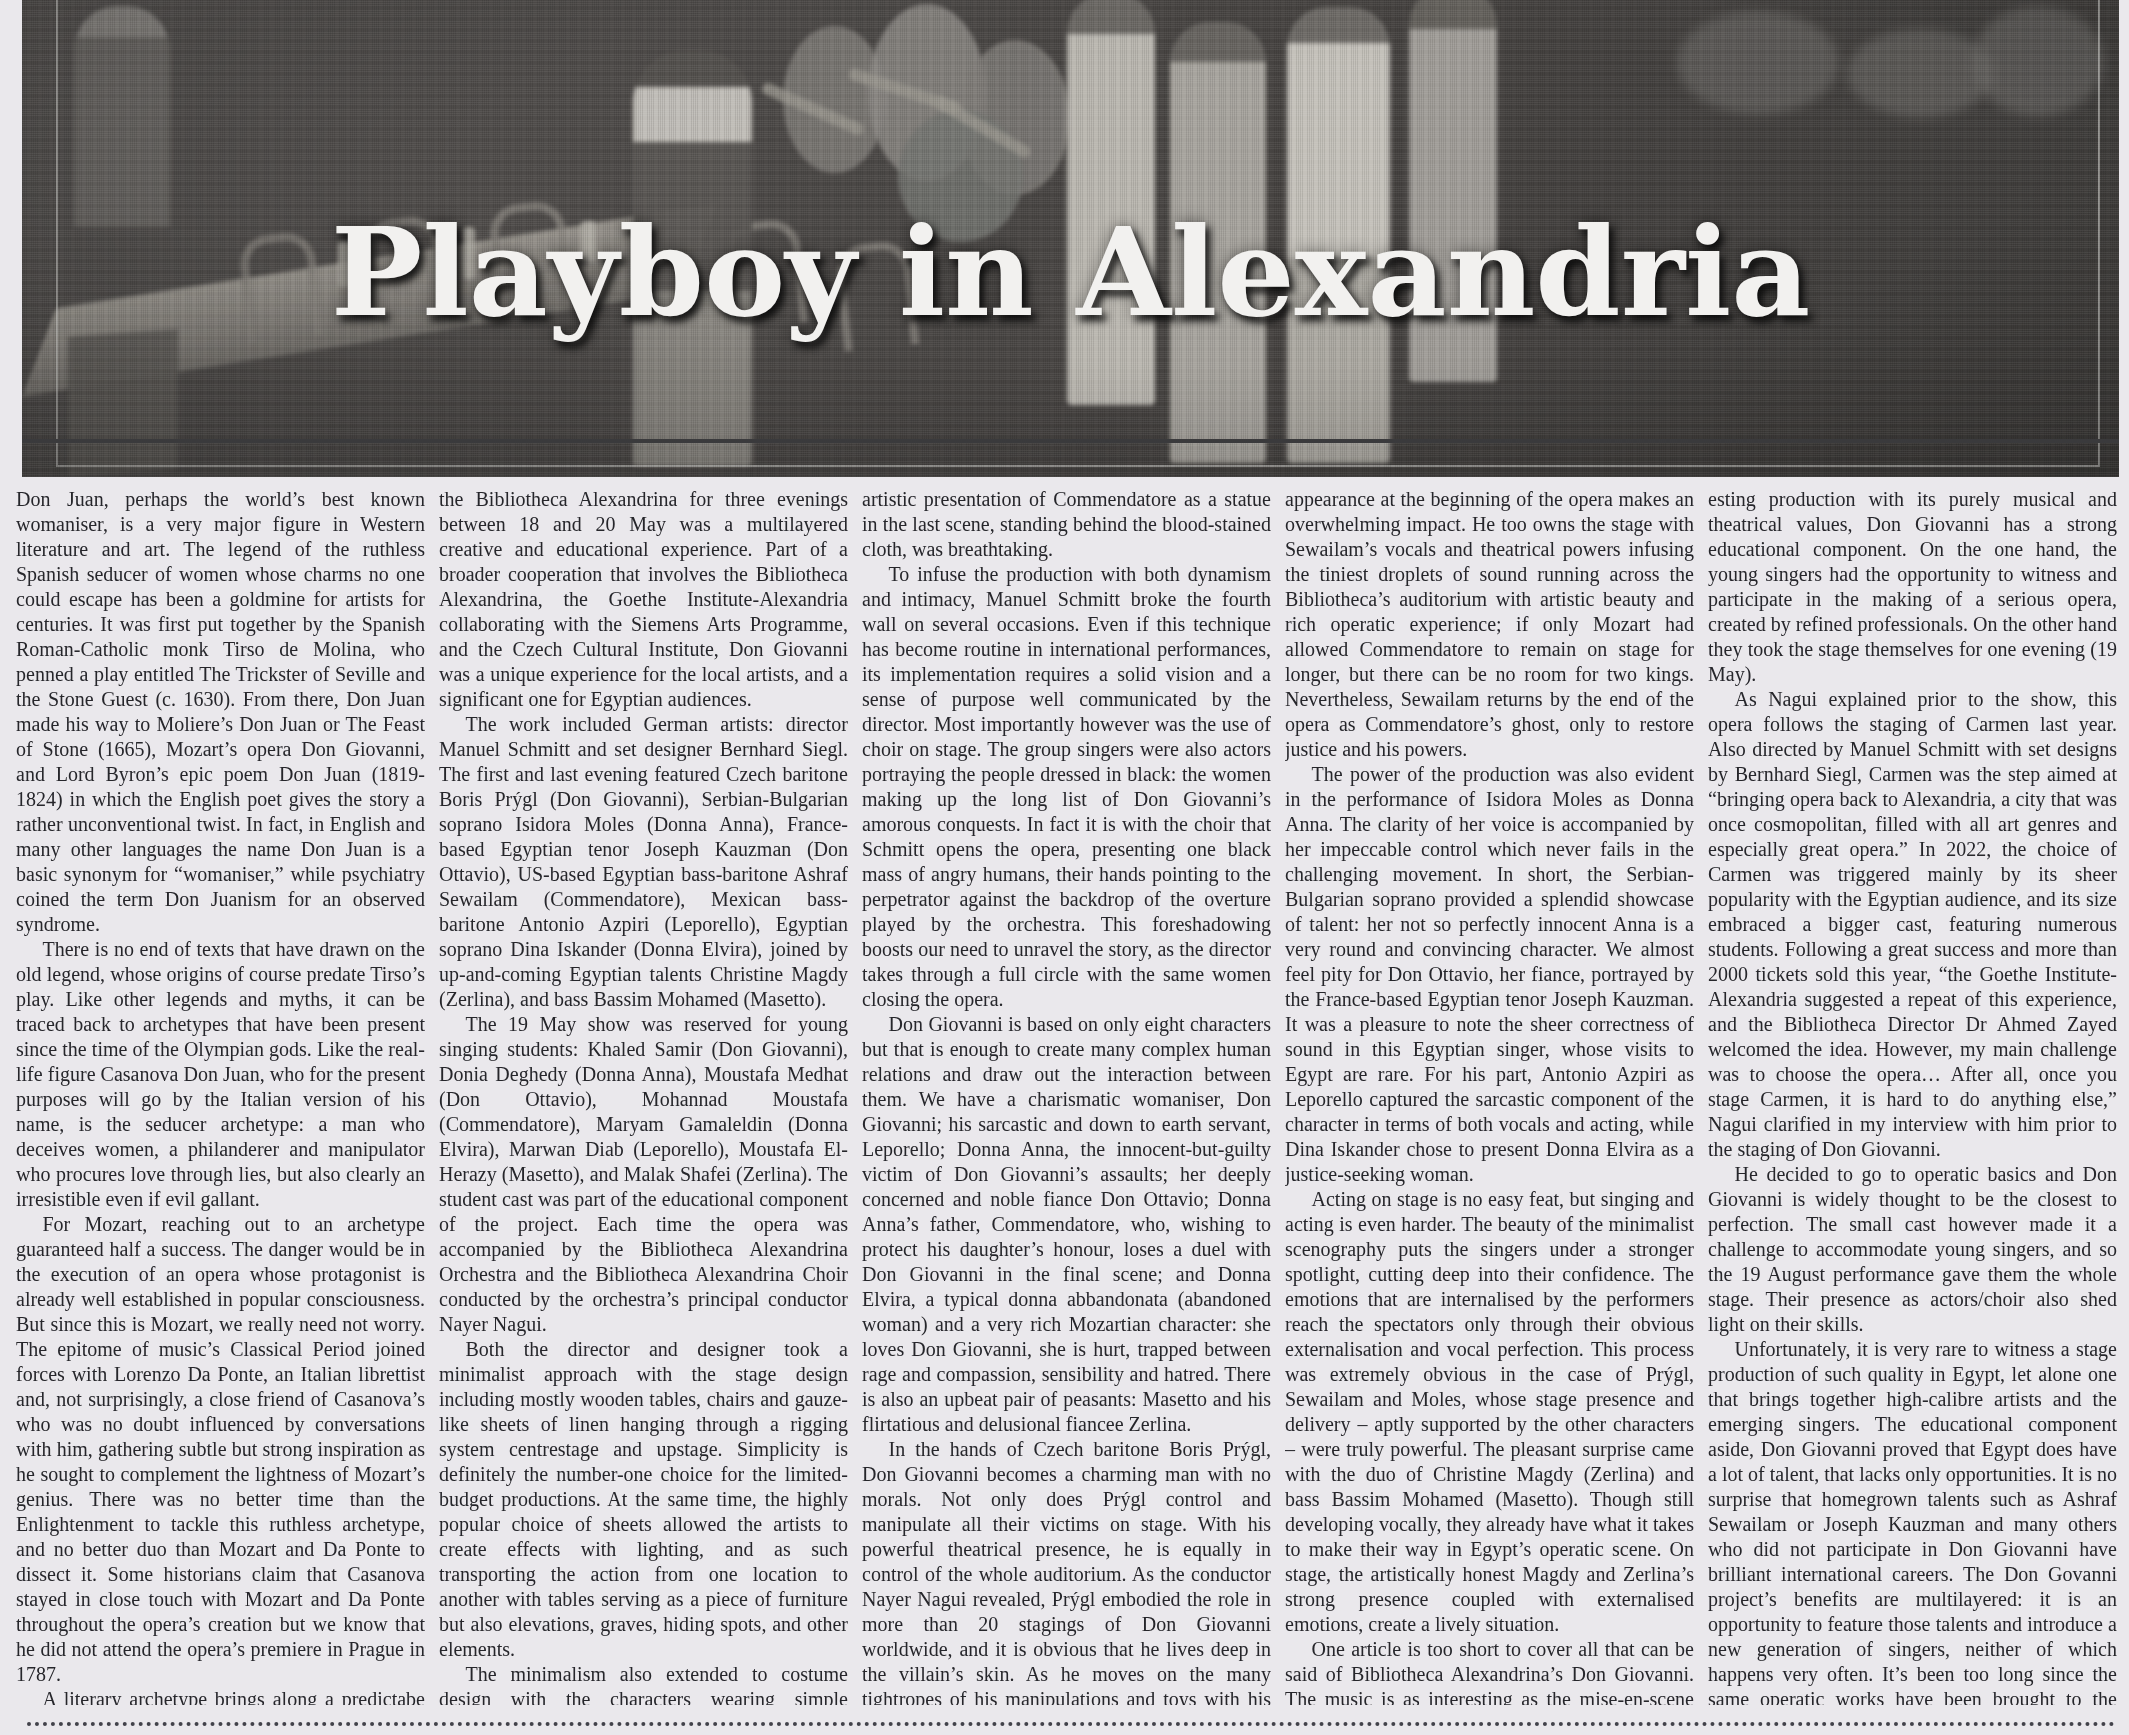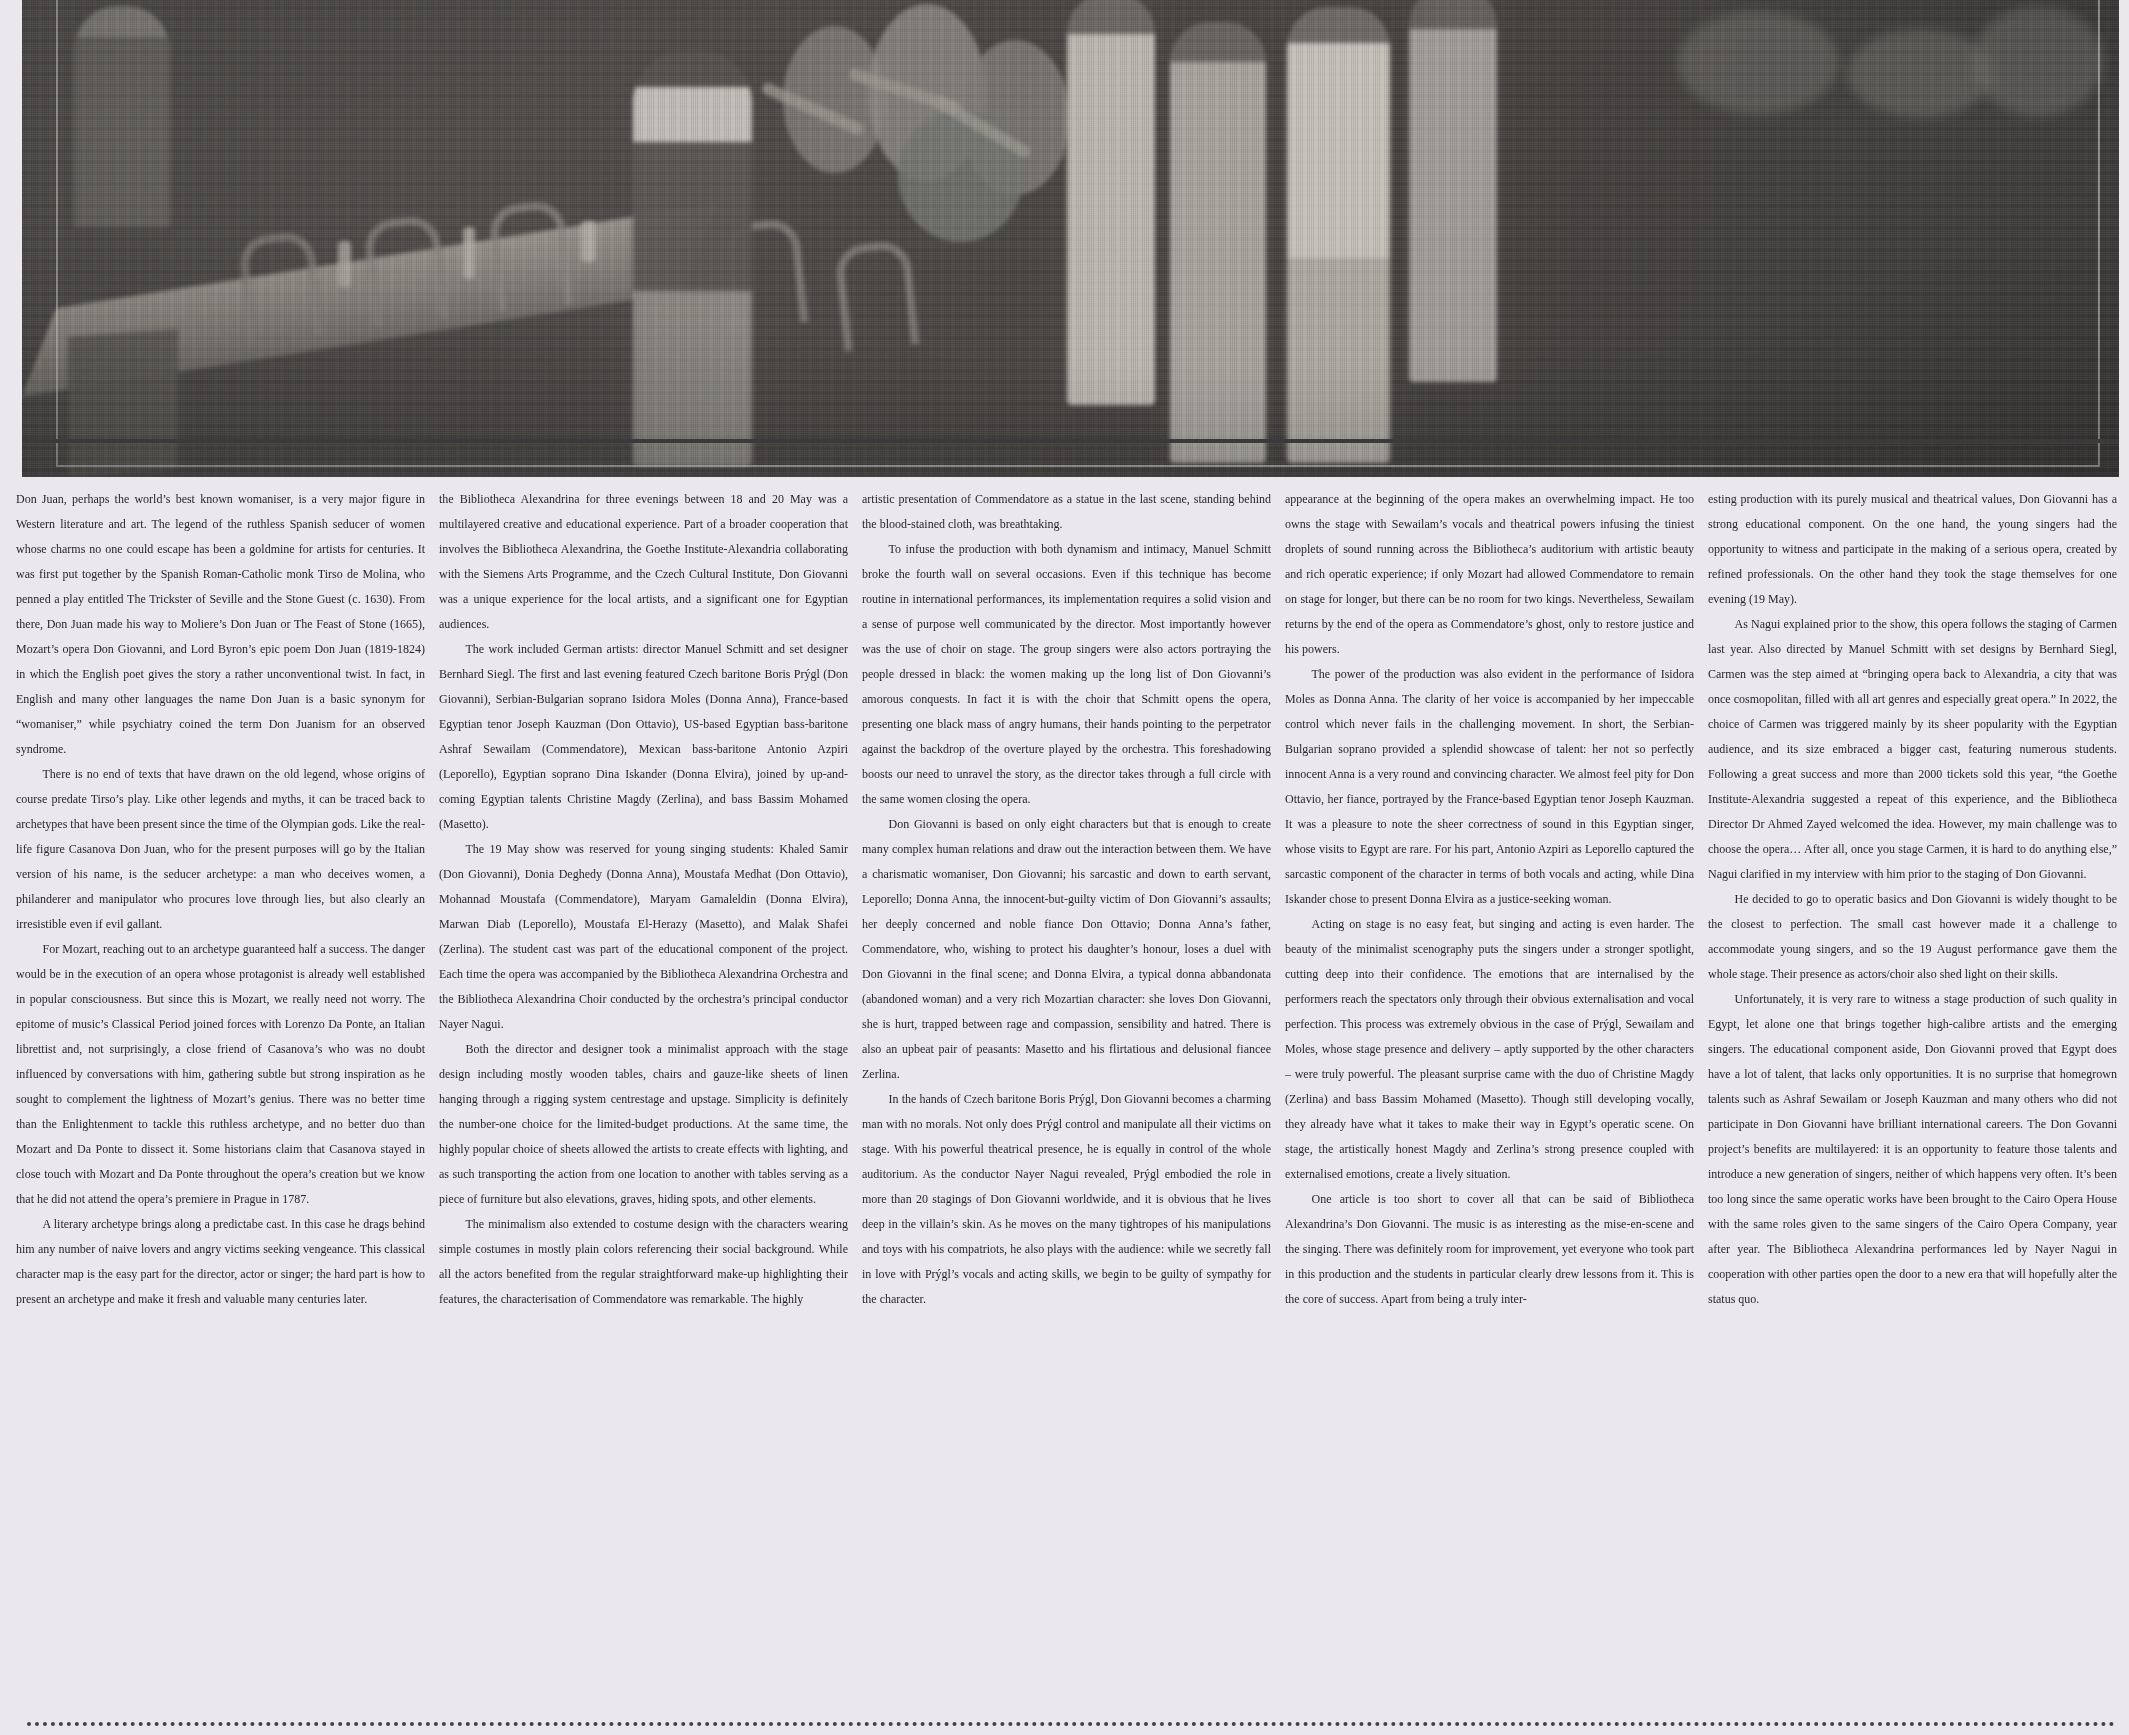--- a/index.html
+++ b/index.html
@@ -100,21 +100,21 @@
 
   
   .article {
     position: absolute; left: 16px; top: 487px;
     width: 2101px;
     display: flex; gap: 14px;
   }
   .column {
     width: 409px; height: 1218px; overflow: hidden;
     text-align: justify;
-    font-size: 12px; line-height: 25px;
+    font-size: 20px; line-height: 25px;
   }
   .para { margin: 0; }
   .para.indent { text-indent: 26.5px; }
 
   .dotted-rule {
     position: absolute; left: 26.5px; right: 13.2px; bottom: 10.3px;
     border-top: 4.4px dotted #42424a; height: 0;
   }
 </style>
 </head>
@@ -151,20 +151,21 @@
   <div class="fig figure-tall" style="left:1148px; top:22px; width:96px; height:441px; background:linear-gradient(180deg,#6a6763 0 9%, #b0ada6 9% 100%);"></div>
   <div class="fig figure-tall" style="left:1265px; top:7.4px; width:103px; height:456px; background:linear-gradient(180deg,#716e6a 0 8%, #cfccc5 8% 55%, #b5b2ab 55% 100%);"></div>
   <div class="fig figure-tall" style="left:1387px; top:-14.7px; width:88px; height:397px; background:linear-gradient(180deg,#67645f 0 11%, #a8a5a0 11% 100%);"></div>
 
   <div class="fig far-blob soft" style="left:1655px; top:11px; width:162px; height:103px;"></div>
   <div class="fig far-blob soft" style="left:1825px; top:29px; width:147px; height:88px;"></div>
   <div class="fig far-blob soft" style="left:1950px; top:5.9px; width:132px; height:110px;"></div>
 
   <div class="photo-frame"></div>
 
+  <h1 class="headline">Playboy in Alexandria</h1>
   <div class="byline-rule"></div>
 </div>
 
 <div class="article">
   <div class="column">
       <p class="para">Don Juan, perhaps the world’s best known womaniser, is a very major figure in Western literature and art. The legend of the ruthless Spanish seducer of women whose charms no one could escape has been a goldmine for artists for centuries. It was first put together by the Spanish Roman-Catholic monk Tirso de Molina, who penned a play entitled The Trickster of Seville and the Stone Guest (c. 1630). From there, Don Juan made his way to Moliere’s Don Juan or The Feast of Stone (1665), Mozart’s opera Don Giovanni, and Lord Byron’s epic poem Don Juan (1819-1824) in which the English poet gives the story a rather unconventional twist. In fact, in English and many other languages the name Don Juan is a basic synonym for “womaniser,” while psychiatry coined the term Don Juanism for an observed syndrome.</p>
       <p class="para indent">There is no end of texts that have drawn on the old legend, whose origins of course predate Tirso’s play. Like other legends and myths, it can be traced back to archetypes that have been present since the time of the Olympian gods. Like the real-life figure Casanova Don Juan, who for the present purposes will go by the Italian version of his name, is the seducer archetype: a man who deceives women, a philanderer and manipulator who procures love through lies, but also clearly an irresistible even if evil gallant.</p>
       <p class="para indent">For Mozart, reaching out to an archetype guaranteed half a success. The danger would be in the execution of an opera whose protagonist is already well established in popular consciousness. But since this is Mozart, we really need not worry. The epitome of music’s Classical Period joined forces with Lorenzo Da Ponte, an Italian librettist and, not surprisingly, a close friend of Casanova’s who was no doubt influenced by conversations with him, gathering subtle but strong inspiration as he sought to complement the lightness of Mozart’s genius. There was no better time than the Enlightenment to tackle this ruthless archetype, and no better duo than Mozart and Da Ponte to dissect it. Some historians claim that Casanova stayed in close touch with Mozart and Da Ponte throughout the opera’s creation but we know that he did not attend the opera’s premiere in Prague in 1787.</p>
       <p class="para indent">A literary archetype brings along a predictabe cast. In this case he drags behind him any number of naive lovers and angry victims seeking vengeance. This classical character map is the easy part for the director, actor or singer; the hard part is how to present an archetype and make it fresh and valuable many centuries later.</p>
     </div>

